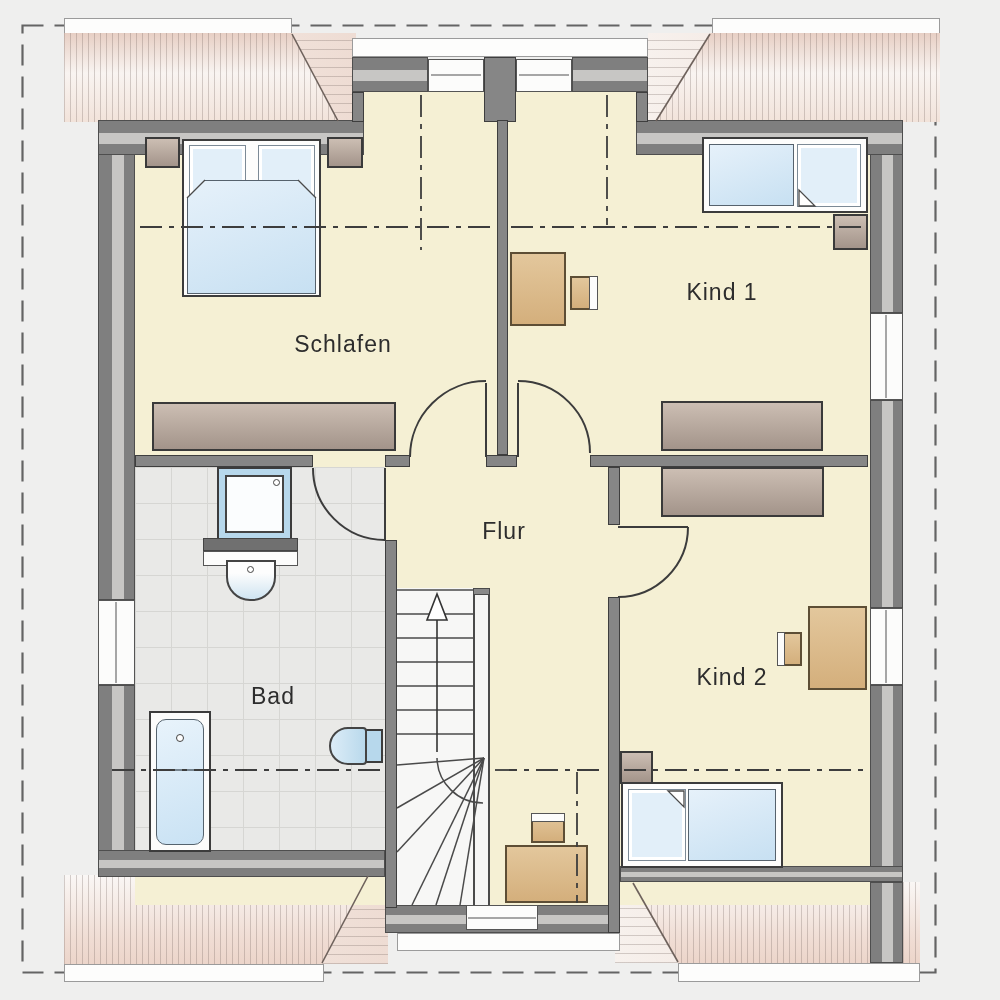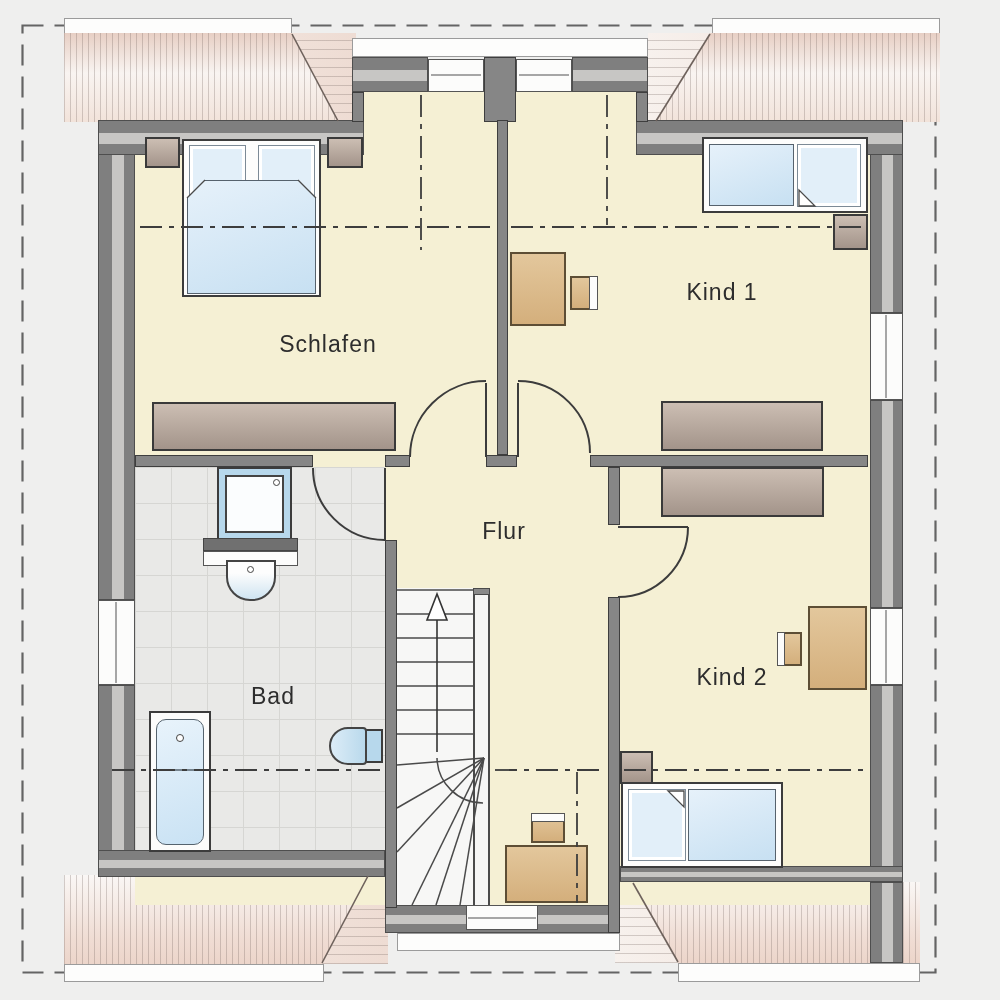--- a/index.html
+++ b/index.html
@@ -225,19 +225,19 @@
       <line x1="511" y1="227" x2="865" y2="227"></line>
       <line x1="112" y1="770" x2="383" y2="770"></line>
       <line x1="495" y1="770" x2="604" y2="770"></line>
       <line x1="624" y1="770" x2="865" y2="770"></line>
       <line x1="421" y1="95" x2="421" y2="250"></line>
       <line x1="607" y1="95" x2="607" y2="225"></line>
       <line x1="577" y1="772" x2="577" y2="903"></line>
     </g>
   </svg>
 
-  <div class="room-label" style="left:328px;top:344px">Schlafen</div>
+  <div class="room-label" style="left:343px;top:344px">Schlafen</div>
   <div class="room-label" style="left:722px;top:292px">Kind 1</div>
   <div class="room-label" style="left:732px;top:677px">Kind 2</div>
   <div class="room-label" style="left:273px;top:696px">Bad</div>
   <div class="room-label" style="left:504px;top:531px">Flur</div>
 
 </div>
 
 </body></html>

